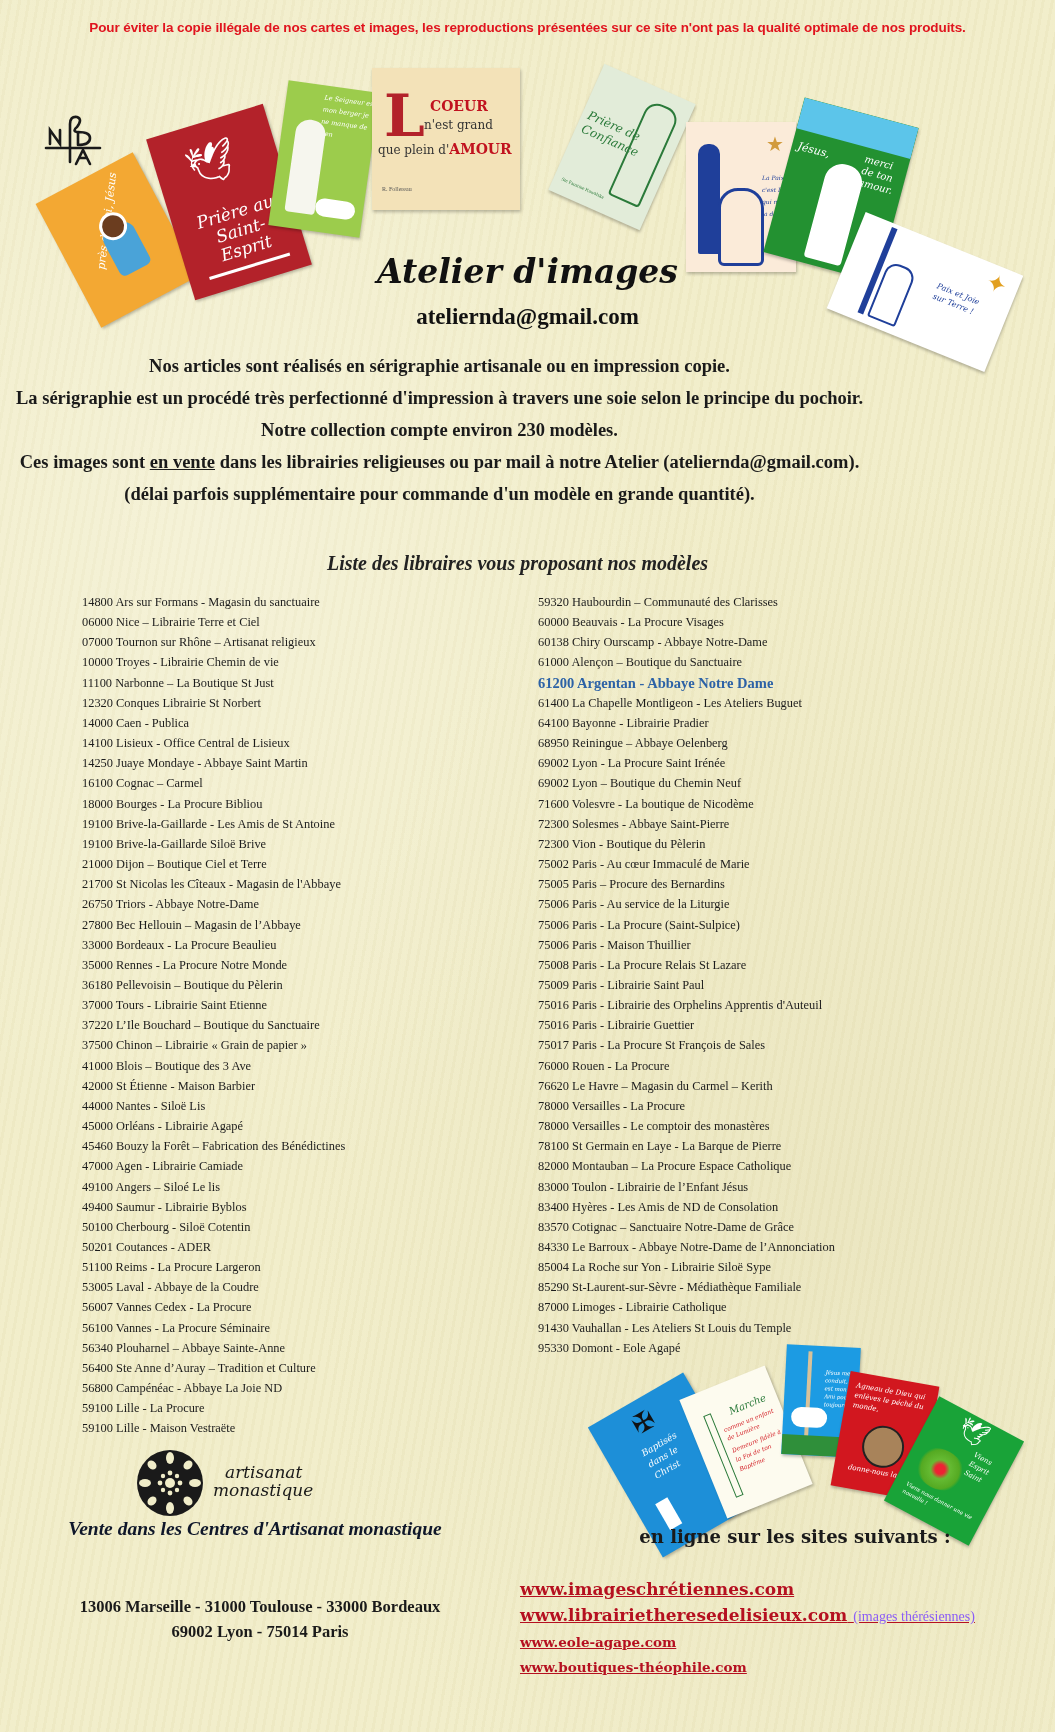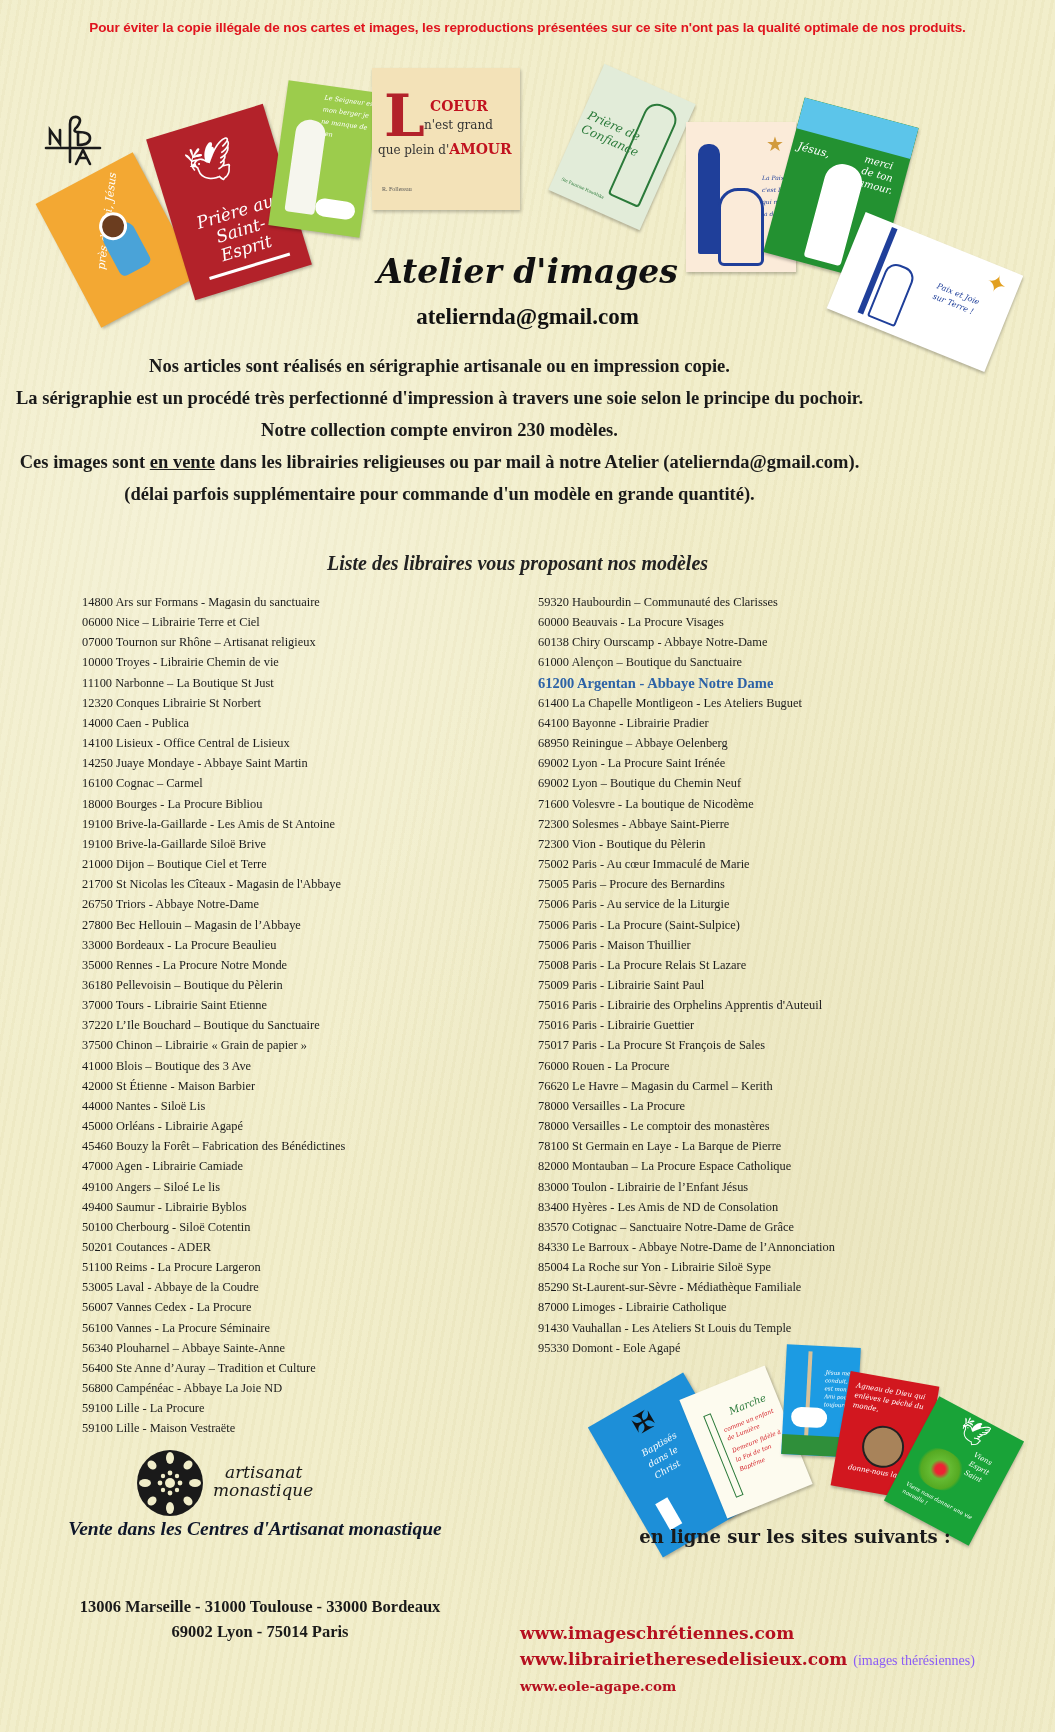--- a/index.html
+++ b/index.html
@@ -52,21 +52,21 @@
     font-family: "Liberation Serif", serif; font-style: italic; font-weight: bold; font-size: 19.5px; color: #0f172a;
   }
   .centers {
     left: 20px; top: 1595px; width: 480px; text-align: center;
     font-family: "Liberation Serif", serif; font-weight: bold; font-size: 16.5px; line-height: 24.5px; color: #1a1a1a;
   }
   .online-head {
     left: 560px; top: 1523px; width: 470px; text-align: center;
     font-family: "DejaVu Serif", serif; font-weight: bold; font-size: 18px; line-height: 28px; color: #1a1a1a;
   }
-  .sites { left: 520px; top: 1620px; font-family: "DejaVu Serif", serif; font-weight: bold; color: #b51020; }
+  .sites { left: 520px; top: 1576px; font-family: "DejaVu Serif", serif; font-weight: bold; color: #b51020; text-decoration: underline; }
   .sites a { color: #b51020; text-decoration: none; display: block; }
   .sites .s1 { font-size: 17px; line-height: 26px; }
   .sites .s2 { font-size: 17px; line-height: 26px; }
   .sites .s3, .sites .s4 { font-size: 13.5px; line-height: 25px; }
   .sites .note { font-family: "Liberation Serif", serif; font-weight: normal; font-size: 14px; color: #8b5cf6; }
 </style>
 </head>
 <body>
 
 <div class="abs warning">Pour éviter la copie illégale de nos cartes et images, les reproductions présentées sur ce site n'ont pas la qualité optimale de nos produits.</div>
@@ -301,13 +301,14 @@
 <div class="abs online-head">
   <div>en ligne sur les sites suivants :</div>
 </div>
 <div class="abs sites">
   <a class="s1">www.imageschrétiennes.com</a>
   <div class="s2">
     <a style="display:inline;">www.librairietheresedelisieux.com</a>
     <span class="note">(images thérésiennes)</span>
   </div>
   <a class="s3">www.eole-agape.com</a>
+  <a class="s4">www.boutiques-théophile.com</a>
 </div>
 
 </body></html>

